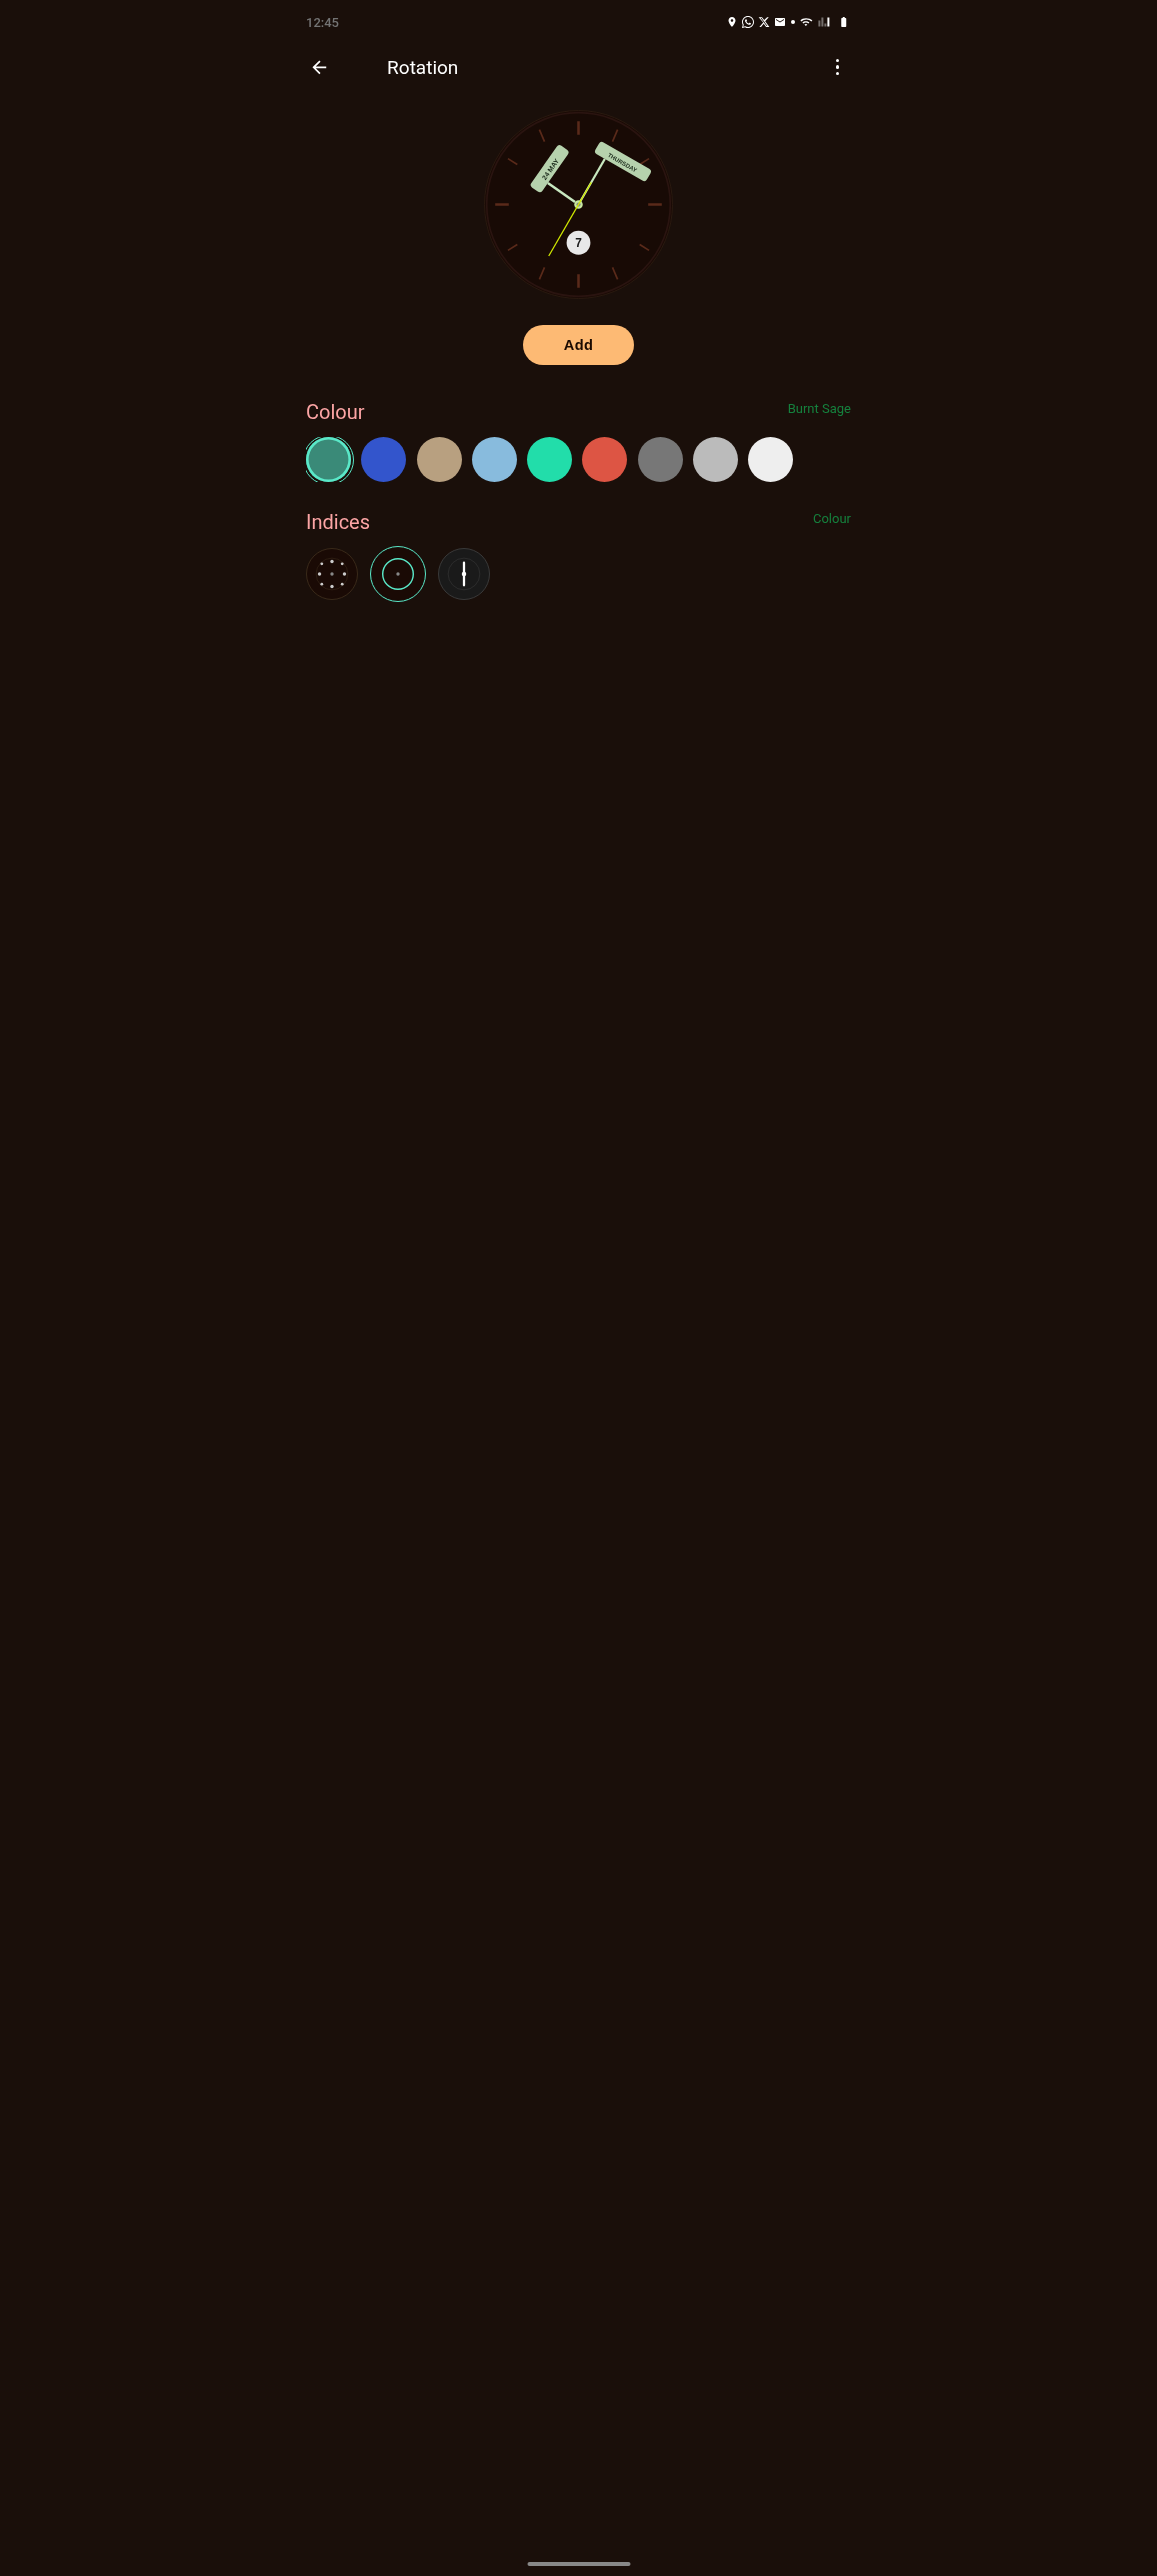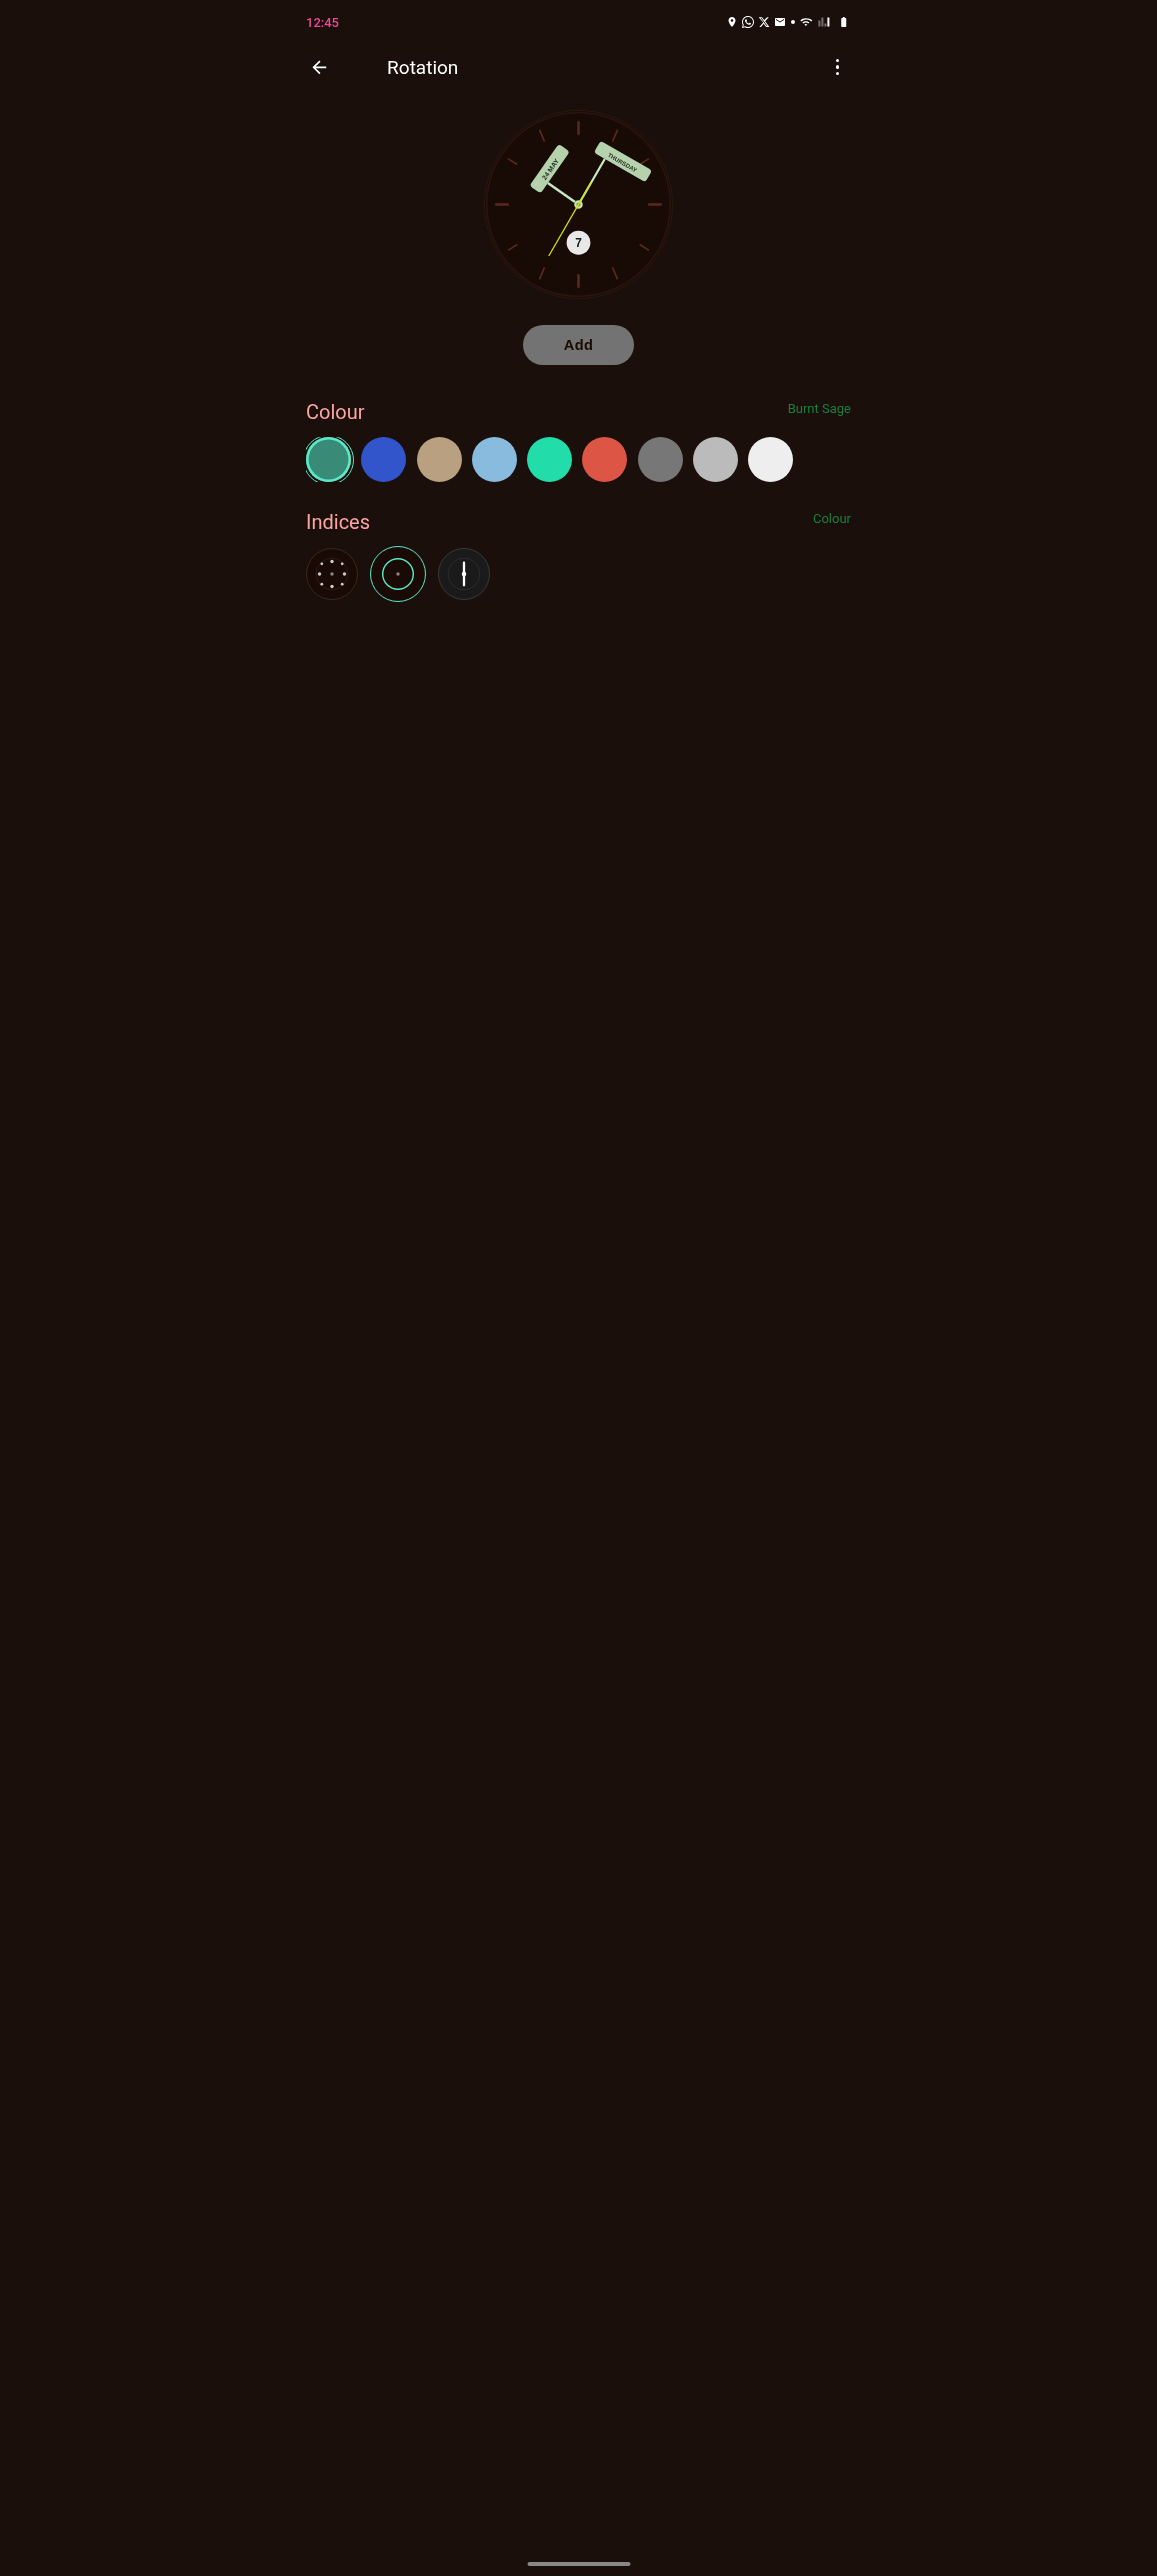--- a/index.html
+++ b/index.html
@@ -20,21 +20,21 @@
     .status-bar {
       display: flex;
       justify-content: space-between;
       align-items: center;
       padding: 10.3px 17px 6.9px;
       height: 41px;
     }
     .status-time {
       font-size: 13px;
       font-weight: 500;
-      color: #ec4899;
+      color: #737373;
     }
     .status-icons {
       display: flex;
       align-items: center;
       gap: 4.3px;
     }
 
     
     .app-bar {
       display: flex;
@@ -98,21 +98,21 @@
       height: 100%;
     }
 
     
     .add-button-container {
       display: flex;
       justify-content: center;
       margin-bottom: 27.6px;
     }
     .add-button {
-      background-color: #737373;
+      background-color: #fdba74;
       color: #1a0a00;
       border: none;
       border-radius: 43px;
       padding: 12px 41px;
       font-size: 14.6px;
       font-weight: 600;
       cursor: pointer;
       letter-spacing: 0.4px;
     }
 

